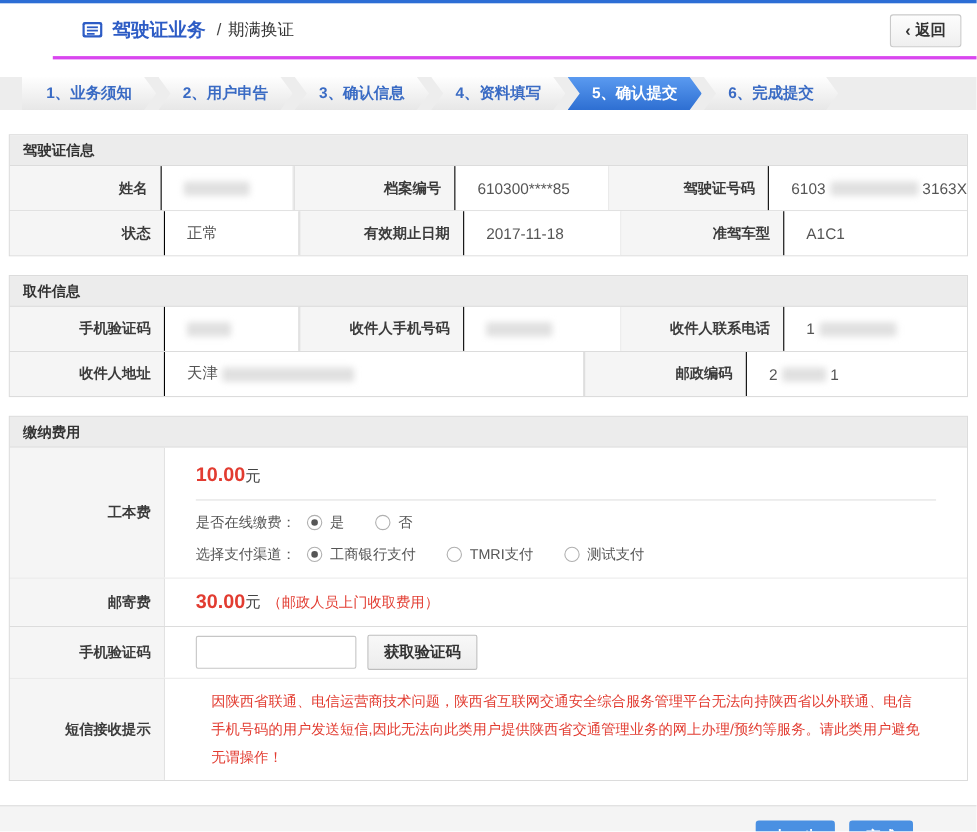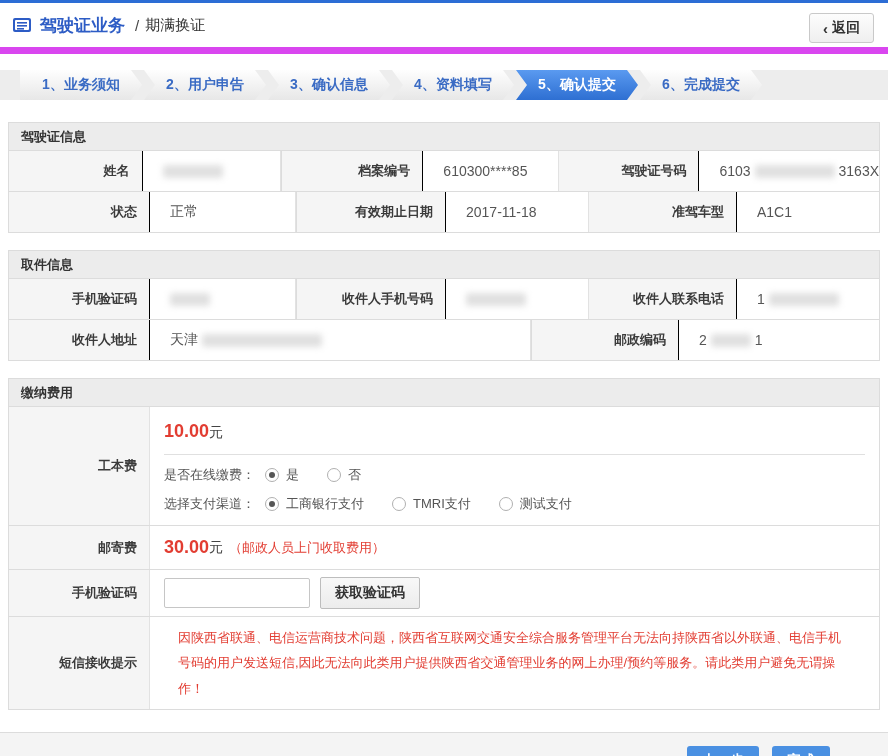--- a/index.html
+++ b/index.html
@@ -1,20 +1,20 @@
 <!DOCTYPE html>
 <html><head>
 <meta charset="utf-8">
 <style>
   * { margin:0; padding:0; box-sizing:border-box; }
   html,body { width:888px; background:#fff; font-family:"Liberation Sans","DejaVu Sans",sans-serif; color:#333; }
   .page { width:888px; height:756px; border-top:3px solid #2c6dd5; overflow:hidden; background:#fff; }
 
   
-  .hdr { height:51px; border-bottom:7px solid #d946ef; display:flex; align-items:center; padding:0 12px 0 12px; position:relative; }
+  .hdr { height:51px; border-bottom:3px solid #d946ef; display:flex; align-items:center; padding:0 12px 0 26px; position:relative;margin-left:48px; }
   .hdr-icon { width:20px; height:16px; margin-right:8px; flex:0 0 auto; }
   .hdr-title { font-size:17px; font-weight:bold; color:#2d5cc5; }
   .hdr-sep { font-size:15px; color:#444; margin:0 6px 0 10px; }
   .hdr-sub { font-size:15px; color:#333; }
   .back-btn { position:absolute; right:14px; top:10px; height:30px; padding:0 13px; background:linear-gradient(180deg,#fdfdfd,#efefef); border:1px solid #c9c9c9; border-radius:3px; font-size:14px; font-weight:bold; color:#333; display:flex; align-items:center; cursor:pointer; }
   .back-chev { font-size:15px; font-weight:bold; margin-right:4px; }
 
   
   .steps { margin-top:16px; height:30px; background:#ededed; display:flex; padding-left:20px; }
   .step { width:122px; height:30px; display:flex; align-items:center; justify-content:center; font-size:14px; font-weight:bold; color:#3a6bc4; background:linear-gradient(180deg,#fefefe,#e7e7e7); margin-right:2px; clip-path:polygon(0 0, calc(100% - 11px) 0, 100% 50%, calc(100% - 11px) 100%, 0 100%, 11px 50%); cursor:pointer; }
@@ -23,30 +23,30 @@
 
   
   .section { margin:22px 8px 0 8px; border:1px solid #dcdcdc; }
   .section + .section { margin-top:17px; }
   .sec-title { height:28px; background:#ececec; border-bottom:1px solid #dcdcdc; display:flex; align-items:center; padding-left:12px; font-size:13px; font-weight:bold; color:#333; }
   .trow { display:flex; border-top:1px solid #dcdcdc; min-height:40px; }
   .trow.first { border-top:none; }
   .cell { display:flex; align-items:center; min-height:40px; }
   .cl { background:#f5f5f5; justify-content:flex-end; padding-right:12px; font-size:13px; font-weight:bold; color:#3b3b3b; }
   .cv { background:#fff; padding-left:20px; font-size:14px; color:#555; border-left:1px solid #000000; border-right:1px solid #e2e2e2; }
-  .w1{width:140px;} .w2{width:147px;} .w3{width:149px;} .w4{width:144px;} .w5{width:147px;} .wf{flex:1; border-right:none;}
+  .w1{width:140px;} .w2{width:123px;} .w3{width:149px;} .w4{width:144px;} .w5{width:147px;} .wf{flex:1; border-right:none;}
   .wspan{width:382px;}
 
   .blur { display:inline-block; height:13px; border-radius:2px; background:#e0e0e0; filter:blur(3px); vertical-align:middle; }
   .b40{width:40px;} .b60{width:60px;} .b70{width:70px;} .b80{width:80px;} .b120{width:120px;}
   .gap4{margin-left:4px;} 
 
   
   .fee-label { width:140px; background:#f5f5f5; display:flex; align-items:center; justify-content:flex-end; padding-right:12px; font-size:13px; font-weight:bold; color:#3b3b3b; }
-  .fee-value { flex:1; background:#fff; border-left:1px solid #e2e2e2; padding:0 14px; }
+  .fee-value { flex:1; background:#fff; border-left:1px solid #e2e2e2; padding:0 28px; }
   .amount { font-size:18px; font-weight:bold; color:#e23c31; }
   .yuan { font-size:14px; color:#444; }
   .red-note { font-size:13px; color:#e23c31; margin-left:6px; }
   .fee-top { padding:14px 0 12px 0; border-bottom:1px solid #e0e0e0; }
   .radio-line { display:flex; align-items:center; font-size:13px; color:#555; margin-top:11px; }
   .radio-cap { margin-right:10px; }
   .radio-item { display:flex; align-items:center; margin-right:28px; cursor:pointer; }
   .radio { width:14px; height:14px; border:1px solid #b0b0b0; border-radius:50%; background:#fff; display:inline-block; position:relative; margin-right:7px; flex:0 0 auto; }
   .radio.checked::after { content:""; position:absolute; left:3px; top:3px; width:6px; height:6px; border-radius:50%; background:#565656; }
   .rl-text { font-size:13px; color:#555; }

